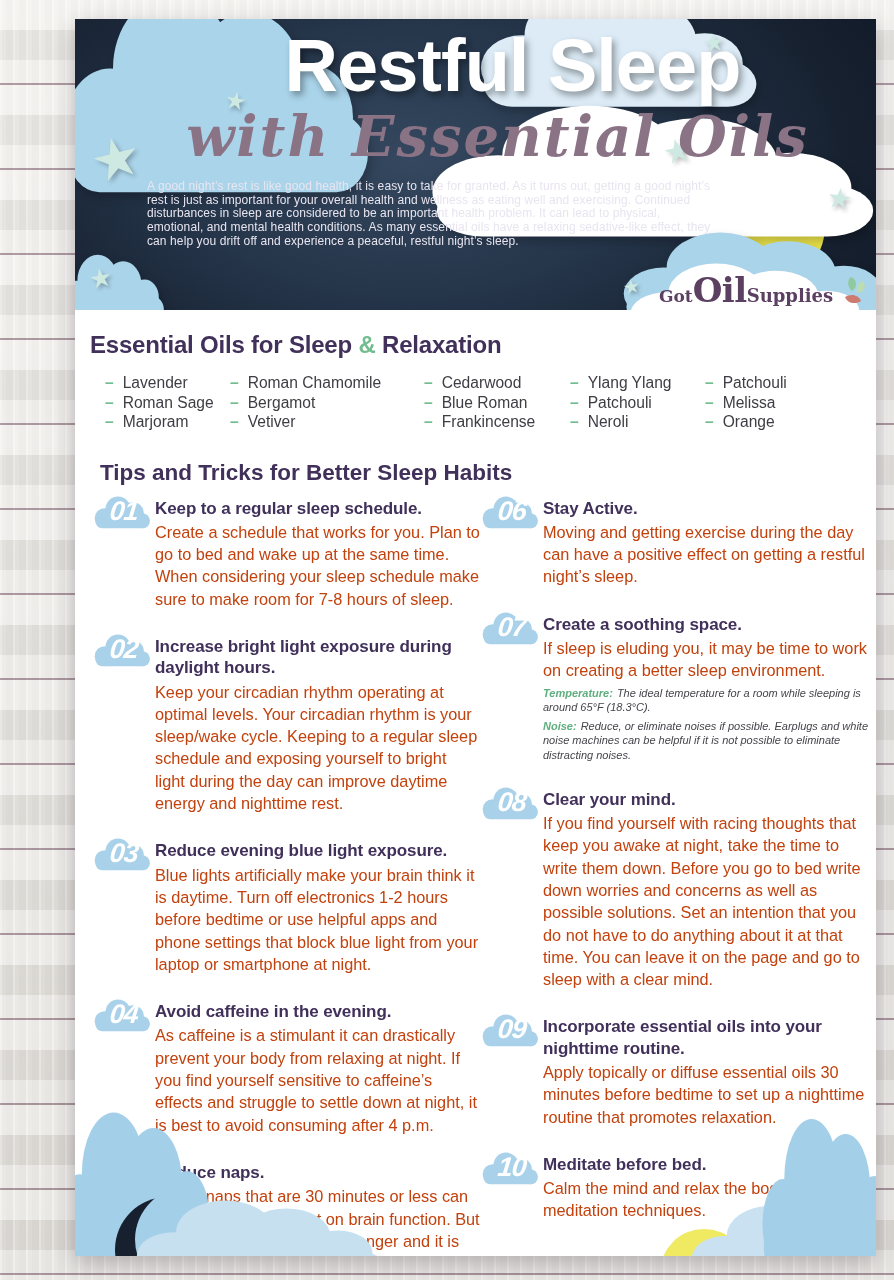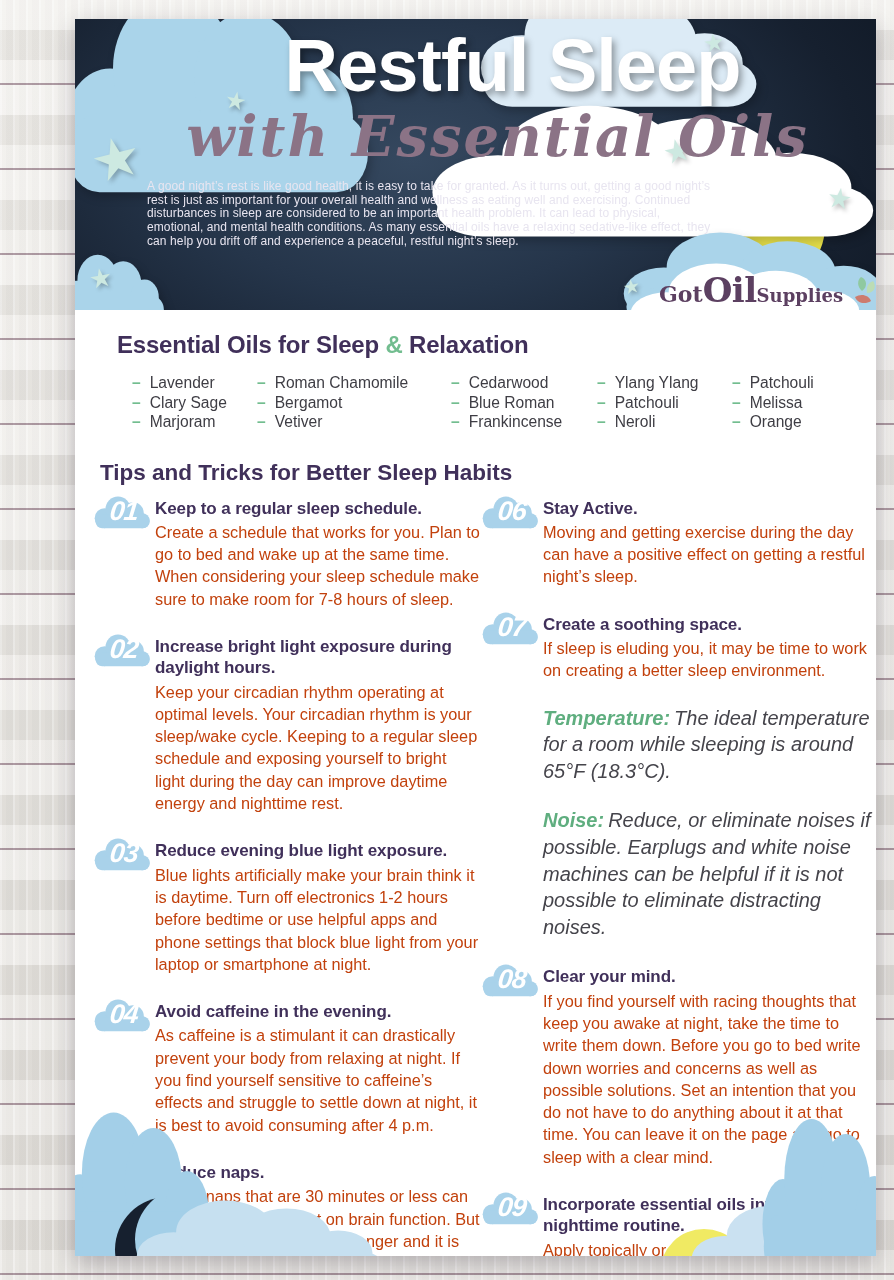--- a/index.html
+++ b/index.html
@@ -46,27 +46,27 @@
     position:absolute; left:72px; top:161px; width:570px; z-index:7;
     font-size:12px; line-height:1.14; color:#e8e5f0; letter-spacing:.1px;
   }
   .moon{ position:absolute; left:628px; top:146px; width:122px; height:122px;
     border-radius:50%; background:#ece54b; z-index:3; }
   .logo{
     position:absolute; left:584px; top:251px; z-index:9;
     display:flex; align-items:baseline;
     font-family:"DejaVu Serif", serif; font-weight:700; color:#5c4061; white-space:nowrap;
   }
-  .logo .lg-got{ font-size:22px; }
+  .logo .lg-got{ font-size:17px; }
   .logo .lg-oil{ font-size:34px; letter-spacing:-.5px; }
   .logo .lg-sup{ font-size:18px; }
   .logo svg{ width:32px; height:30px; margin-left:4px; align-self:center; }
 
   
-  .oils{ margin:21px 25px 0 42px; }
+  .oils{ margin:21px 25px 0 15px; }
   .sec-h{ font-size:24px; font-weight:800; color:#40305a; letter-spacing:-.2px; }
   .amp{ color:#72bd8f; }
   .oil-grid{ display:flex; margin:15px 0 0 15px; }
   .oil-col{ display:flex; flex-direction:column; }
   .oil-col:nth-child(1){ width:125px; }
   .oil-col:nth-child(2){ width:194px; }
   .oil-col:nth-child(3){ width:146px; }
   .oil-col:nth-child(4){ width:135px; }
   .oil-item{ display:flex; align-items:baseline; font-size:15.6px; color:#3e3d44; height:19.5px; }
   .dash{ color:#72bd8f; font-weight:700; margin-right:9px; }
@@ -80,21 +80,21 @@
   .badge{ position:relative; width:62px; flex:none; margin-top:-4px; }
   .badge svg{ width:60px; height:40px; }
   .badge-num{
     position:absolute; left:13px; top:2px; width:36px; text-align:center;
     font-size:27px; font-weight:800; font-style:italic; color:#ffffff;
     transform:skewX(-6deg); letter-spacing:-1px;
   }
   .tip-txt{ flex:1; }
   .tip-title{ font-size:17px; font-weight:700; color:#40305a; line-height:1.25; letter-spacing:-.1px; }
   .tip-body{ margin-top:2px; font-size:16.3px; line-height:1.37; color:#c2410c; }
-  .note{ margin-top:23px; font-style:italic; font-size:20px; line-height:1.33; color:#45444b; }
+  .note{ margin-top:4px; font-style:italic; font-size:11px; line-height:1.33; color:#45444b; }
   .note-label{ color:#5fae7f; font-weight:700; margin-right:4px; }
 
   
   .crescent{ position:absolute; left:60px; top:1168px; width:105px; height:105px;
     border-radius:50%; box-shadow:-20px 10px 0 0 #16202f; z-index:2; }
   .z1{ z-index:1; } .z2{ z-index:2; } .z3{ z-index:3; }
 </style>
 </head>
 <body>
 
@@ -179,21 +179,21 @@
   <div class="oils">
     <h2 class="sec-h"><span>Essential Oils for Sleep </span><span class="amp">&amp;</span><span> Relaxation</span></h2>
     <div class="oil-grid">
       <div class="oil-col">
         <div class="oil-item">
             <span class="dash">–</span>
             <span>Lavender</span>
           </div>
         <div class="oil-item">
             <span class="dash">–</span>
-            <span>Clary Sage</span>
+            <span>Roman Sage</span>
           </div>
         <div class="oil-item">
             <span class="dash">–</span>
             <span>Marjoram</span>
           </div>
       </div>
       <div class="oil-col">
         <div class="oil-item">
             <span class="dash">–</span>
             <span>Roman Chamomile</span>

